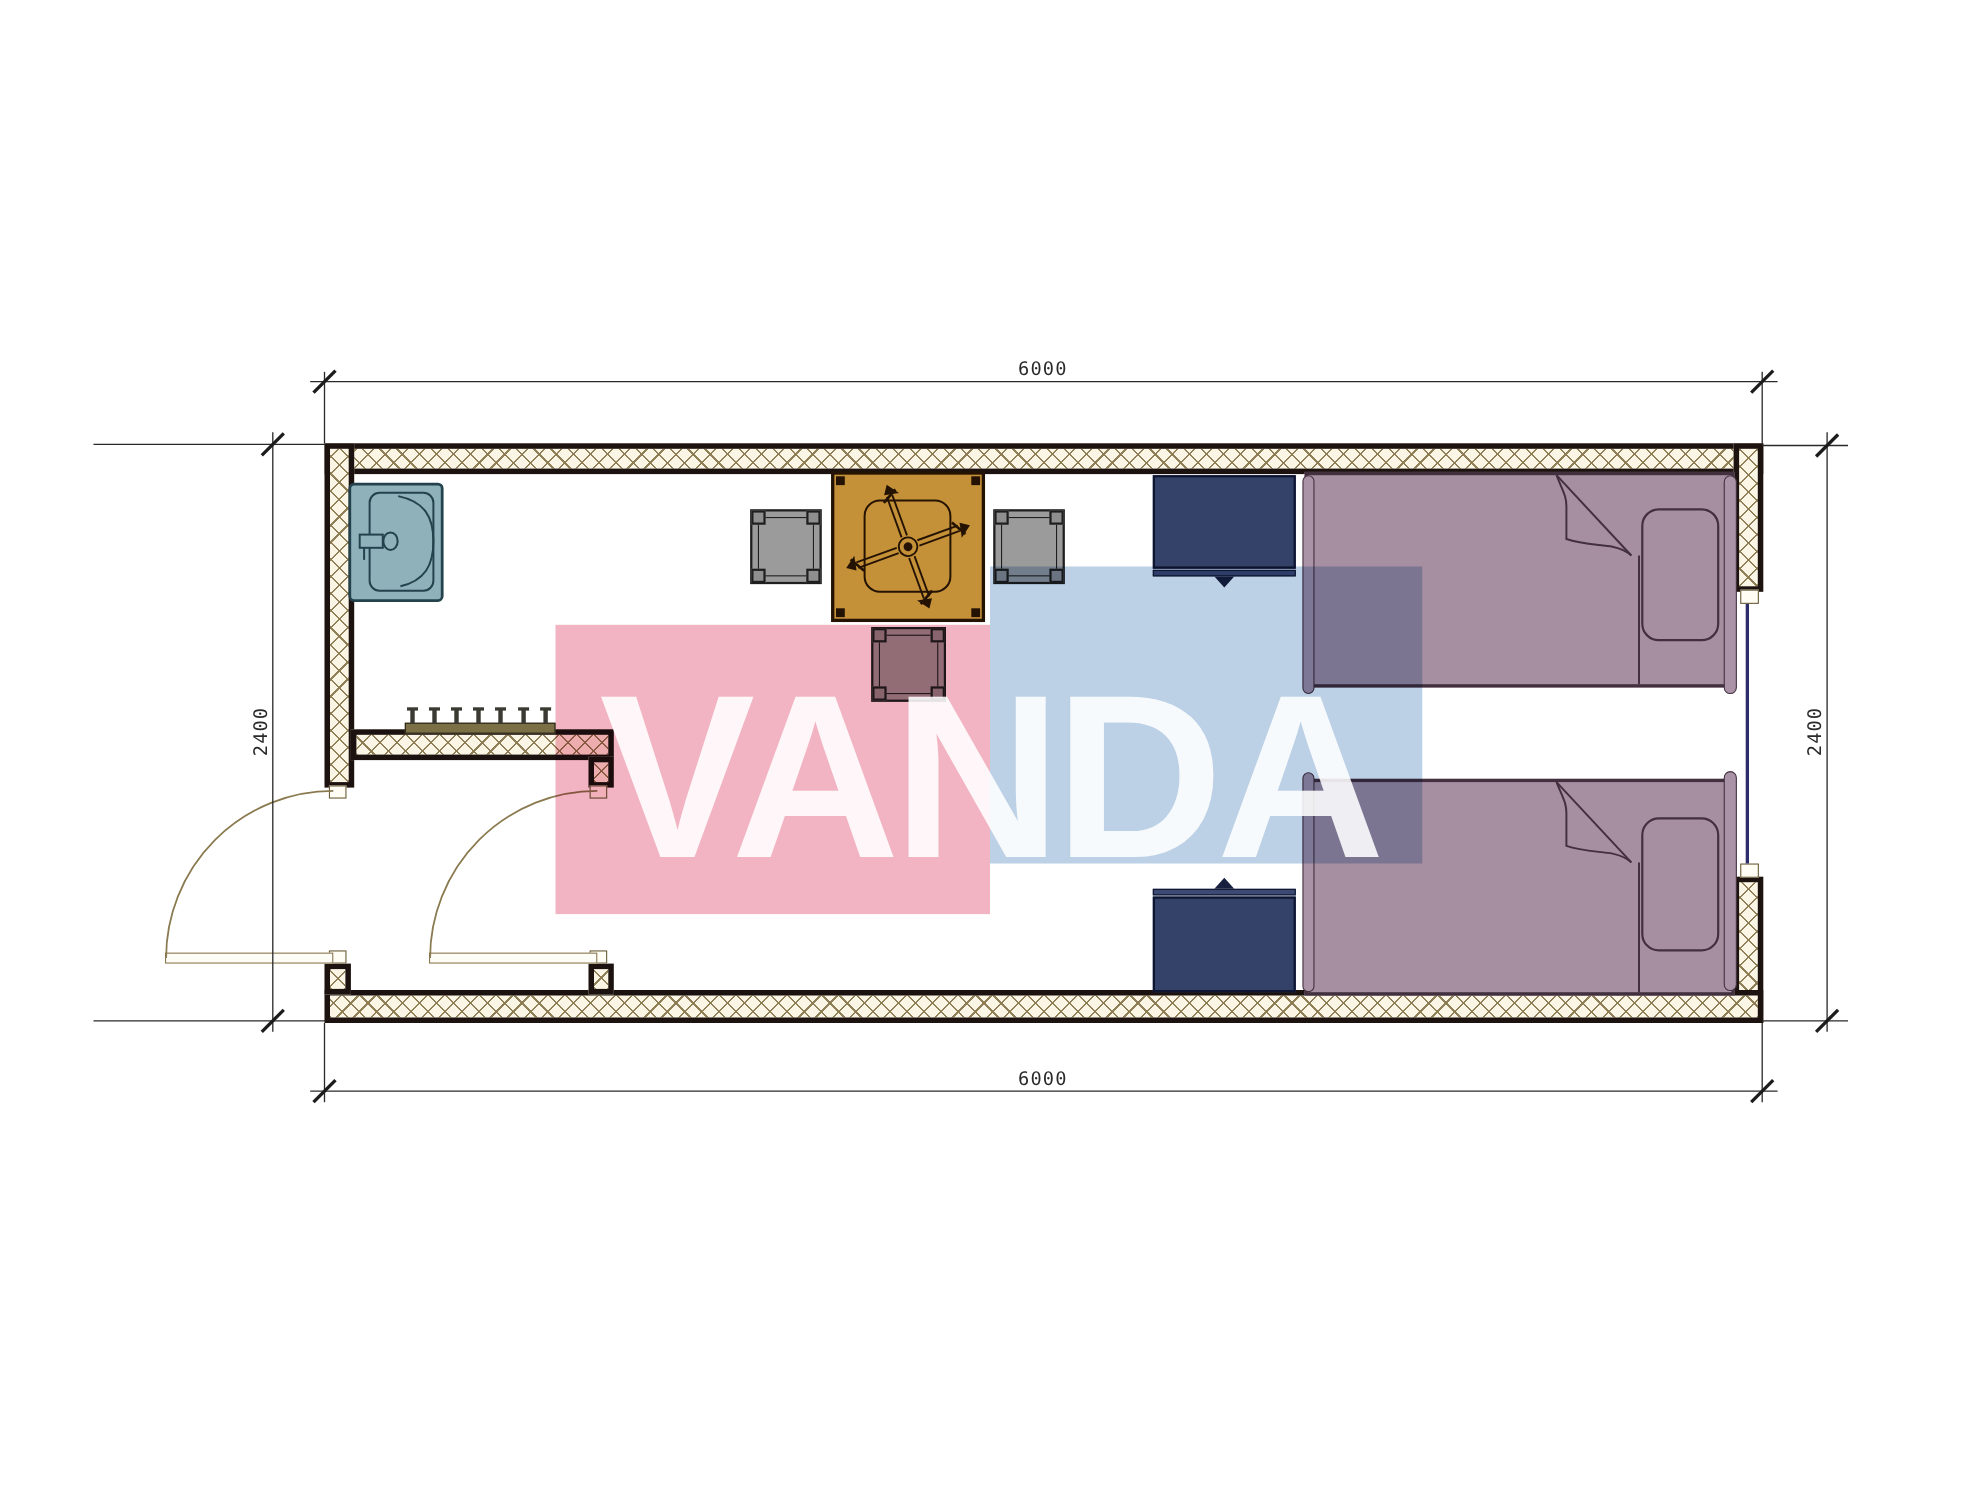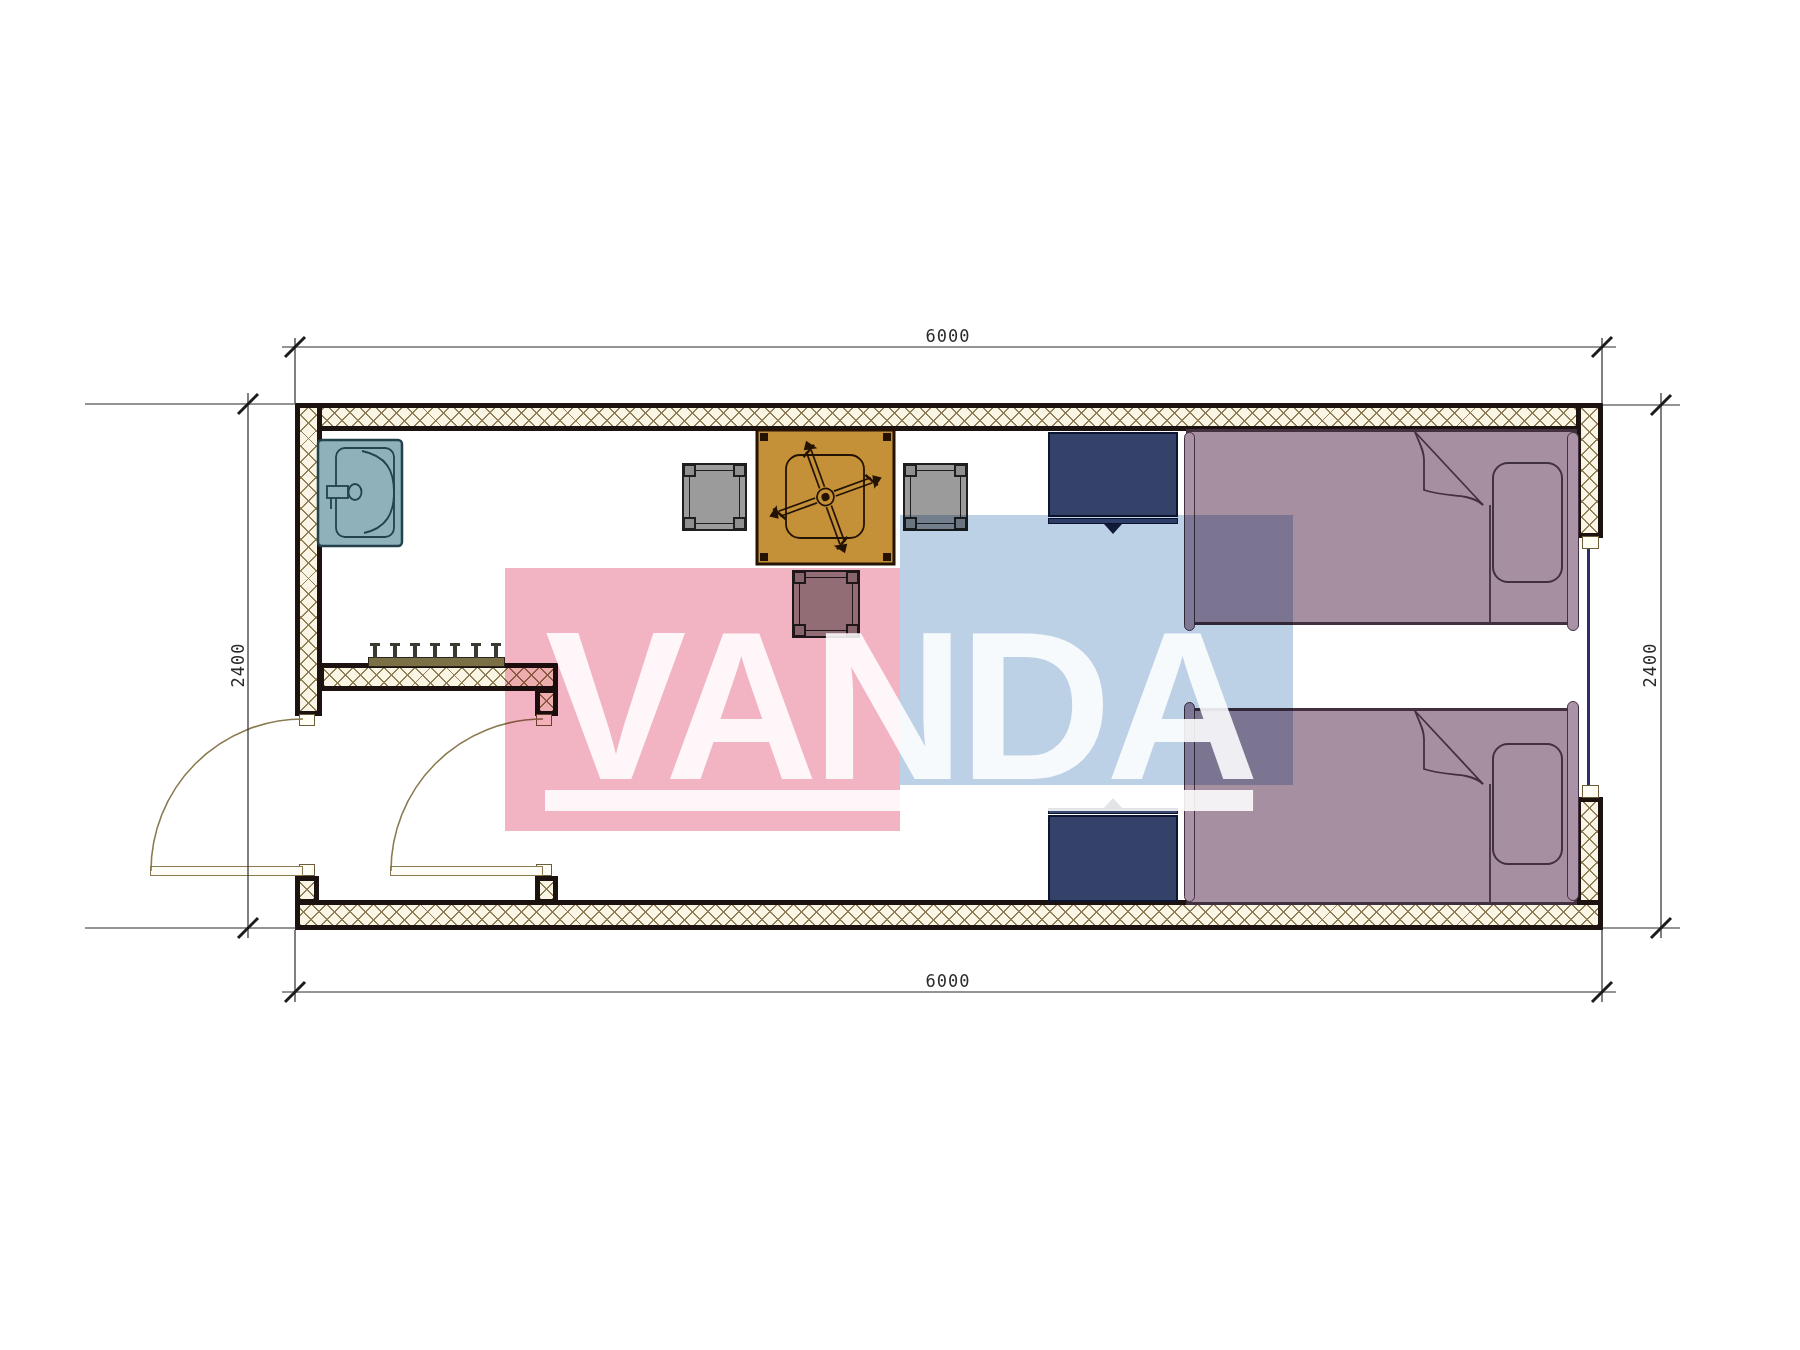--- a/index.html
+++ b/index.html
@@ -36,21 +36,21 @@
   svg.lines{position:absolute;left:0;top:0;z-index:3;}
   
   .dim-text{position:absolute;width:100px;text-align:center;font-family:"DejaVu Sans Mono", monospace;
             font-size:17px;color:#2a2a2a;letter-spacing:1px;z-index:3;}
   .rot{transform:rotate(-90deg);}
   
   .wm-rect{position:absolute;mix-blend-mode:multiply;z-index:5;}
   .wm-pink{left:505px;top:568px;width:395px;height:263px;background:#f2b3c2;}
   .wm-blue{left:900px;top:515px;width:393px;height:270px;background:#bcd0e6;}
   .wm-text{position:absolute;left:545px;top:600px;font-weight:bold;font-size:212px;line-height:1;
-           letter-spacing:-6px;color:rgba(255,255,255,0.88);z-index:6;white-space:nowrap;text-decoration:underline;}
+           letter-spacing:-6px;color:rgba(255,255,255,0.88);z-index:6;white-space:nowrap;}
 </style>
 </head>
 <body>
 
 <div class="canvas">
 
   <div class="wall" style="left:295px;top:403px;width:1308px;height:28px;"></div>
   <div class="wall" style="left:295px;top:403px;width:27px;height:313px;"></div>
   <div class="wall" style="left:1576px;top:403px;width:27px;height:135px;"></div>
   <div class="wall" style="left:1576px;top:797px;width:27px;height:133px;"></div>

